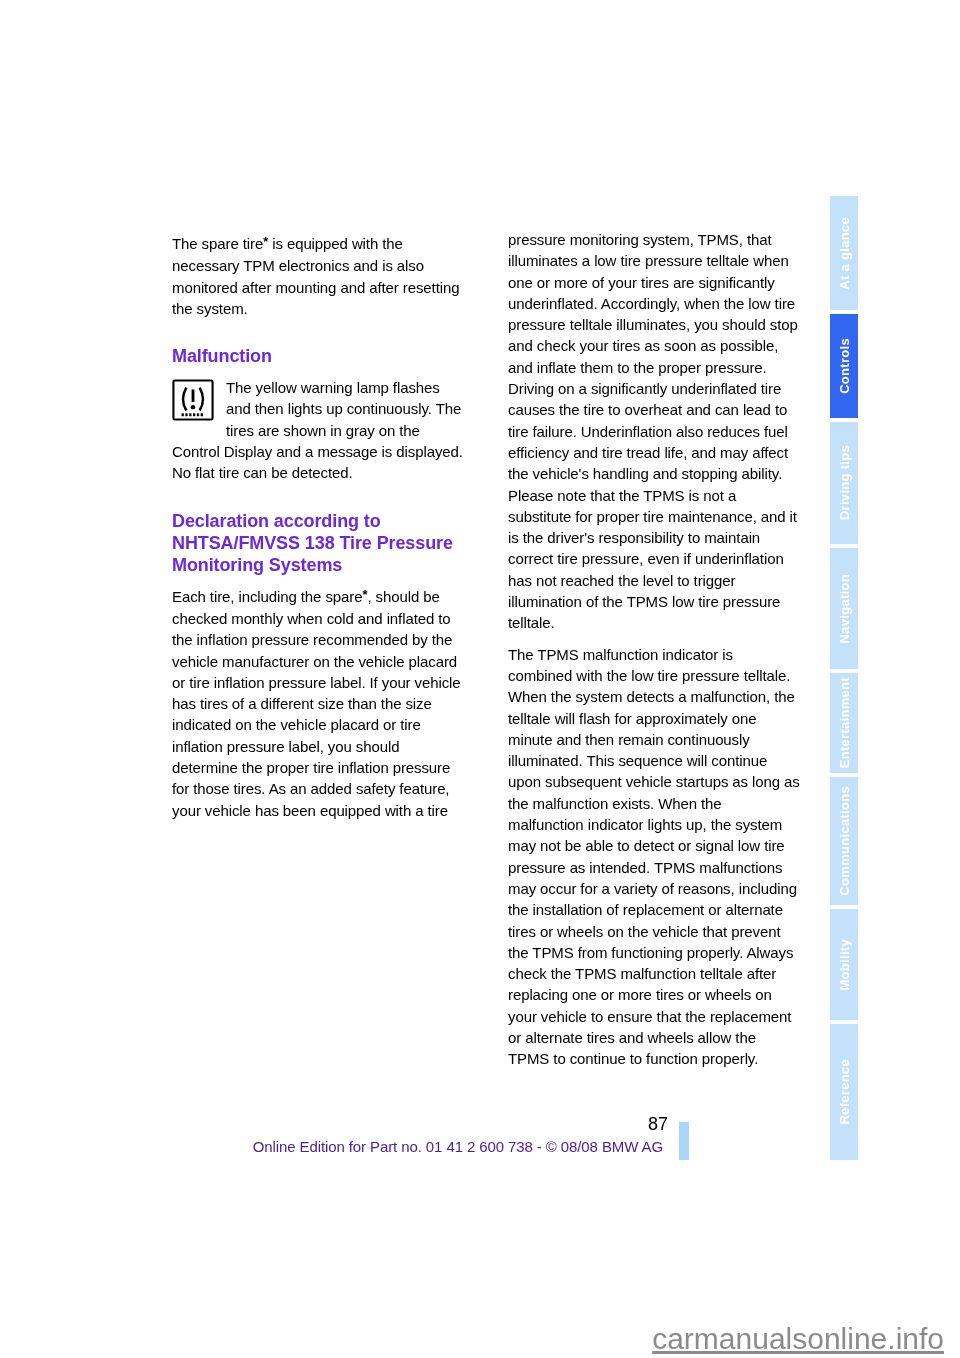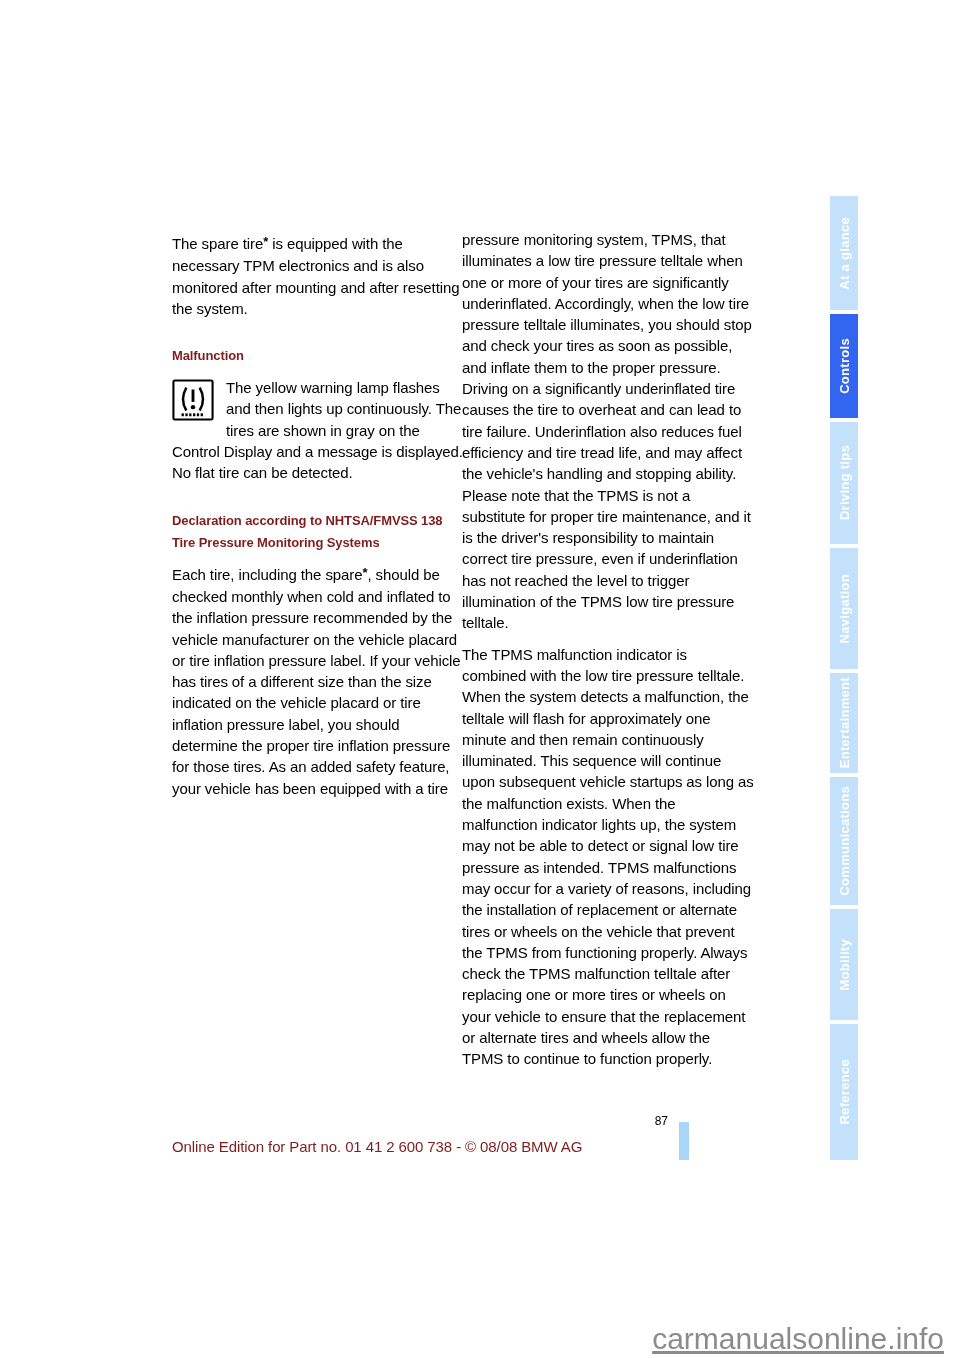--- a/index.html
+++ b/index.html
@@ -6,49 +6,49 @@
   .page {
     position:relative; width:960px; height:1358px; background:#ffffff;
     font-family:"Liberation Sans", sans-serif; color:#000; overflow:hidden;
   }
   
   .col {
     position:absolute; top:229px; width:292px;
     font-size:15px; line-height:21.3px; letter-spacing:-0.1px; color:#000;
   }
   #col-left  { left:172px; }
-  #col-right { left:462px; }
+  #col-right { left:508px; }
   .para { margin:0 0 10px 0; }
   .h2 {
-    color:#7f1d1d; font-weight:bold; font-size:13px; line-height:22px;
+    color:#6d28d9; font-weight:bold; font-size:18px; line-height:22px;
     margin:26px 0 10px 0;
   }
   .olist, .ulist { margin:0 0 4px 0; }
   .sup { font-weight:bold; position:relative; top:-3px; font-size:13px; }
   .iconpara { margin:0 0 16px 0; }
   .tpm-icon { float:left; width:42px; height:42px; margin:2px 12px 4px 0; }
   
   .tab {
     position:absolute; left:830px; width:28px;
     display:flex; align-items:center; justify-content:center;
   }
   .tab-label {
     writing-mode:vertical-rl; transform:rotate(180deg);
     color:#ffffff; font-weight:bold; font-size:13px; letter-spacing:0.3px;
     white-space:nowrap;
   }
   
   .pagenum {
     position:absolute; top:1114px; left:572px; width:96px; text-align:right;
-    font-size:12px; color:#000;
+    font-size:18px; color:#000;
   }
   .pagenum-bar { position:absolute; top:1122px; left:679px; width:10px; height:38px; }
   .footer {
-    position:absolute; top:1138px; left:172px; width:491px; 
-    font-size:15px; letter-spacing:-0.1px; color:#7f1d1d;
+    position:absolute; top:1138px; left:172px; width:491px; text-align:right;
+    font-size:15px; letter-spacing:-0.1px; color:#4c1d95;
   }
   .watermark {
     position:absolute; top:1322px; right:16px;
     font-size:30px; color:#8b8b8b; letter-spacing:0px;text-decoration:underline;
   }
 </style>
 </head>
 <body>
 
 <div class="page">

